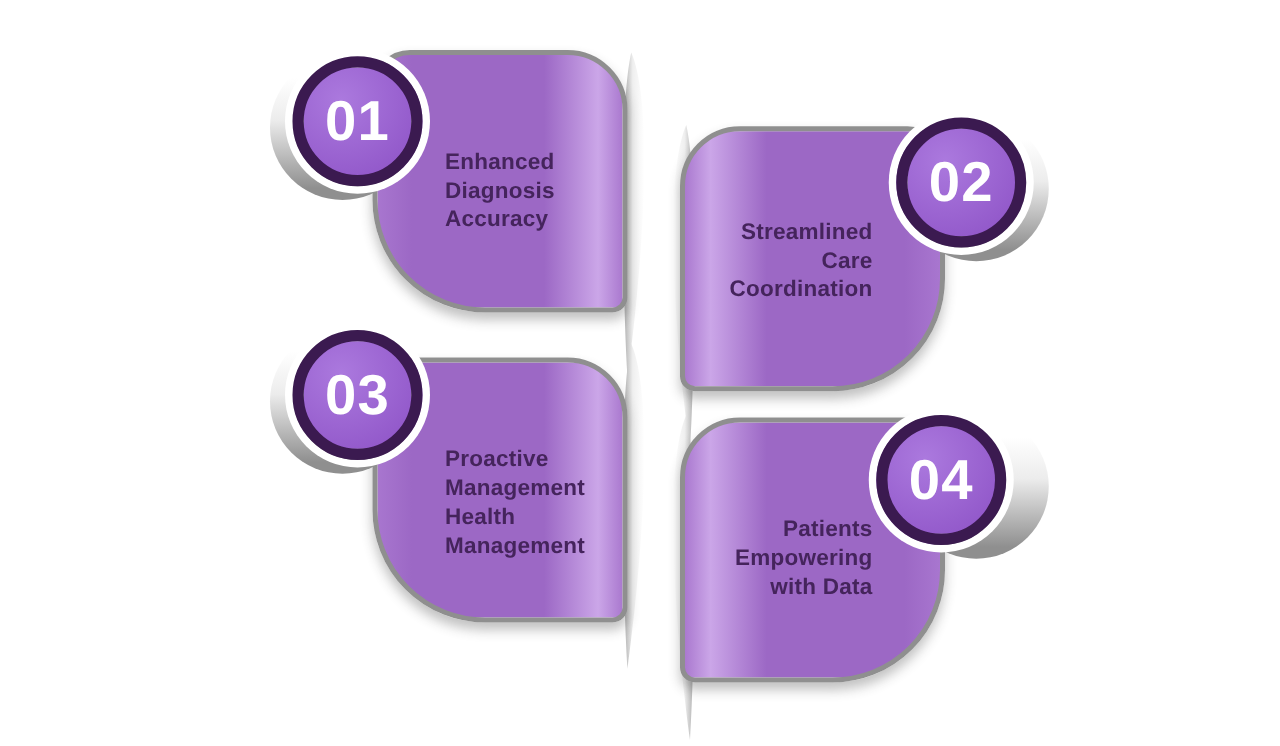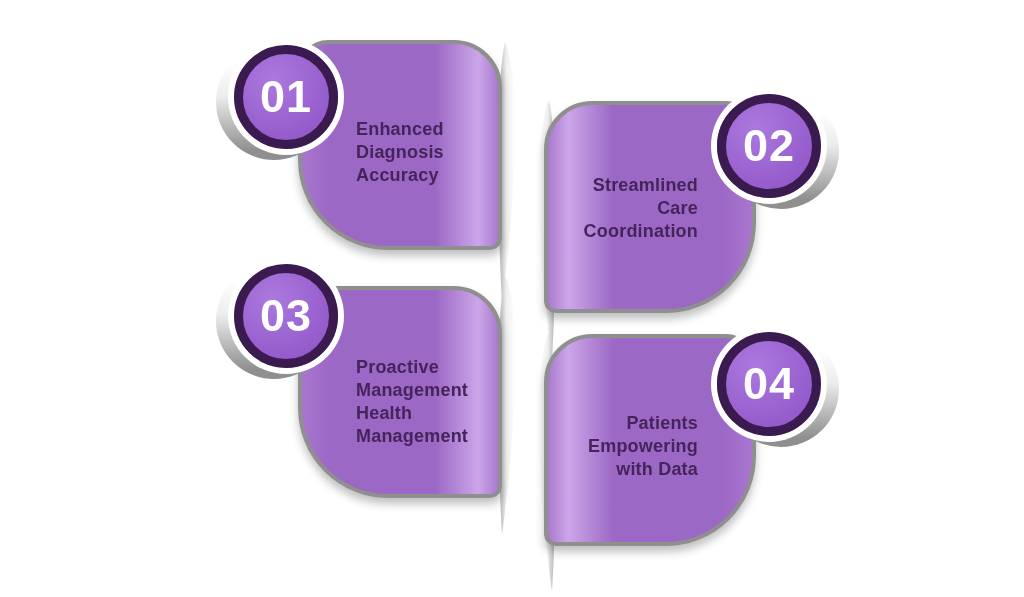--- a/index.html
+++ b/index.html
@@ -52,21 +52,21 @@
     background:radial-gradient(circle at 35% 30%,#ab79de 0%,#9157c9 85%);
     display:flex;align-items:center;justify-content:center;
   }
   .badge .num{
     color:#ffffff;font-size:45px;font-weight:700;letter-spacing:1px;
     line-height:1;transform:translateY(-1px);
   }
   #badge1{left:234px;top:45px;}
   #badge2{left:717px;top:94px;}
   #badge3{left:234px;top:264px;}
-  #badge4{left:717px;top:332px;}
+  #badge4{left:701px;top:332px;}
 </style>
 </head>
 <body>
 
 <div id="canvas">
 
   <svg id="curl-layer" width="1024" height="597" viewBox="0 0 1024 597">
     <defs>
       <linearGradient id="curlGrad" x1="0" y1="0" x2="1" y2="0">
         <stop offset="0" stop-color="#ababab"></stop>

